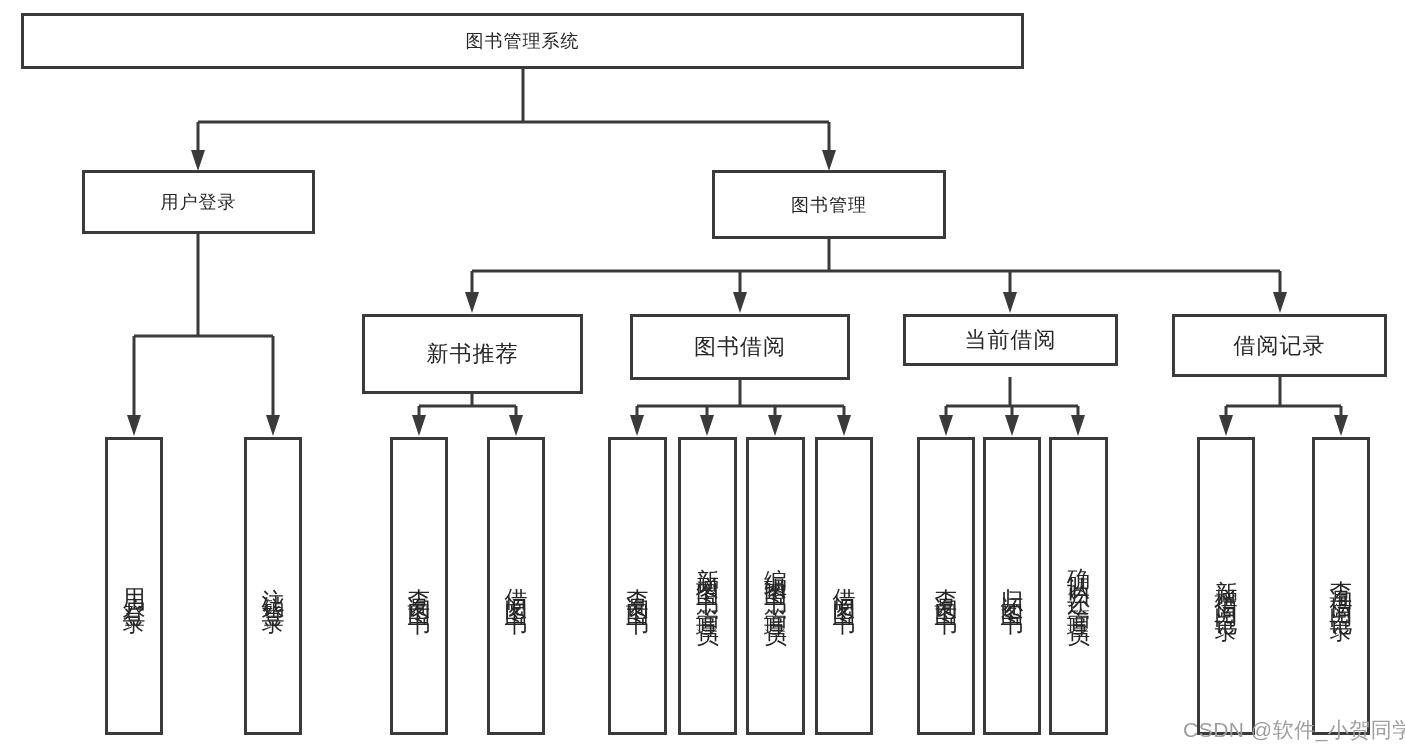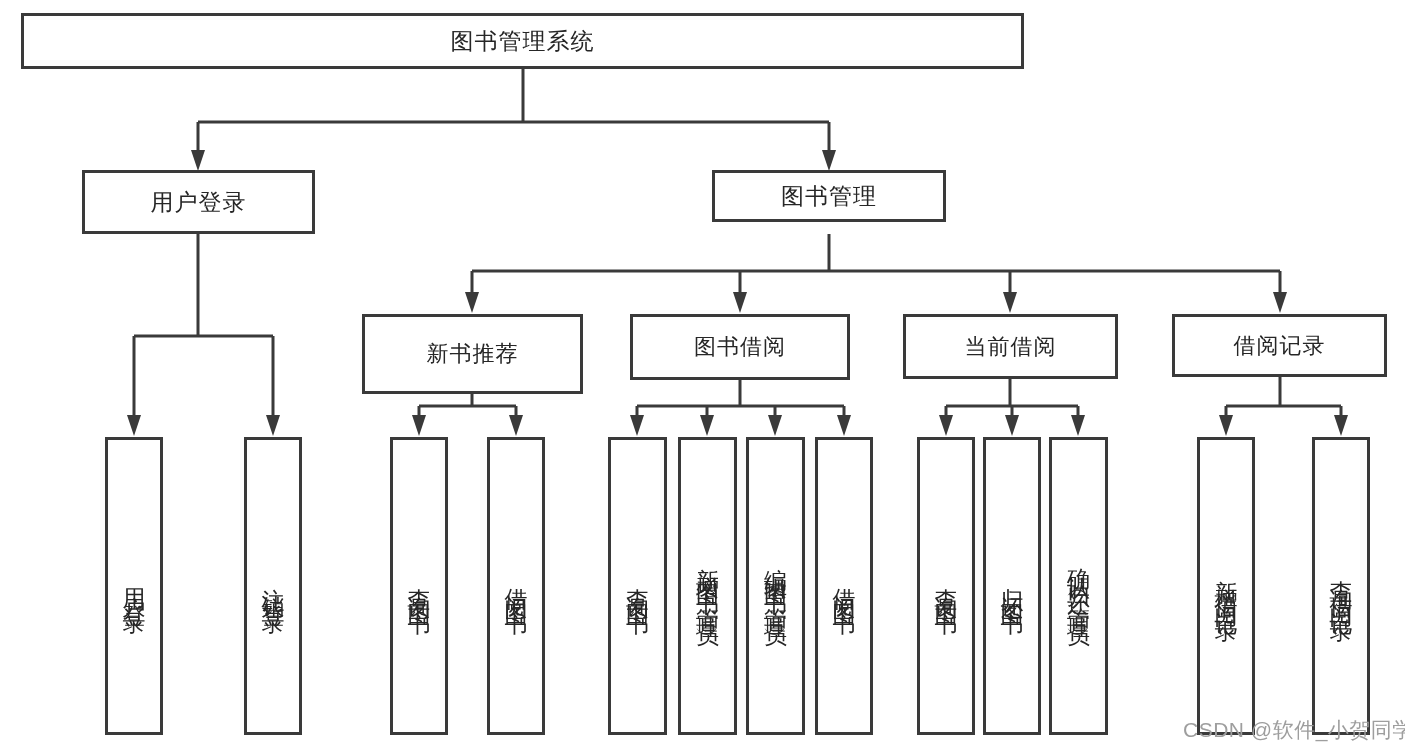--- a/index.html
+++ b/index.html
@@ -31,21 +31,21 @@
     box-sizing: border-box;
     border: 3px solid #3a3a3a;
     background: #ffffff;
     color: #262626;
     display: flex;
     align-items: center;
     justify-content: center;
     text-align: center;
   }
   .h-box .label {
-    font-size: 23px;
+    font-size: 18px;
     letter-spacing: 1px;
     white-space: nowrap;
   }
   .lvl3 .label { font-size: 22px; }
   .leaf {
     writing-mode: vertical-rl;
   }
   .leaf .label {
     font-size: 23px;
     letter-spacing: 8px;
@@ -110,31 +110,31 @@
     </g>
   </svg>
 
   <div class="box h-box" style="left:21px;top:13px;width:1003px;height:56px">
     <span class="label">图书管理系统</span>
   </div>
 
   <div class="box h-box" style="left:82px;top:170px;width:233px;height:64px">
     <span class="label">用户登录</span>
   </div>
-  <div class="box h-box" style="left:712px;top:170px;width:234px;height:52px">
+  <div class="box h-box" style="left:712px;top:170px;width:234px;height:69px">
     <span class="label">图书管理</span>
   </div>
 
   <div class="box h-box lvl3" style="left:362px;top:314px;width:221px;height:80px">
     <span class="label">新书推荐</span>
   </div>
   <div class="box h-box lvl3" style="left:630px;top:314px;width:220px;height:66px">
     <span class="label">图书借阅</span>
   </div>
-  <div class="box h-box lvl3" style="left:903px;top:314px;width:215px;height:65px">
+  <div class="box h-box lvl3" style="left:903px;top:314px;width:215px;height:52px">
     <span class="label">当前借阅</span>
   </div>
   <div class="box h-box lvl3" style="left:1172px;top:314px;width:215px;height:63px">
     <span class="label">借阅记录</span>
   </div>
 
   <div class="box leaf" style="left:105px;top:437px;width:58px;height:298px">
     <span class="label">用户登录</span>
   </div>
   <div class="box leaf" style="left:244px;top:437px;width:58px;height:298px">

